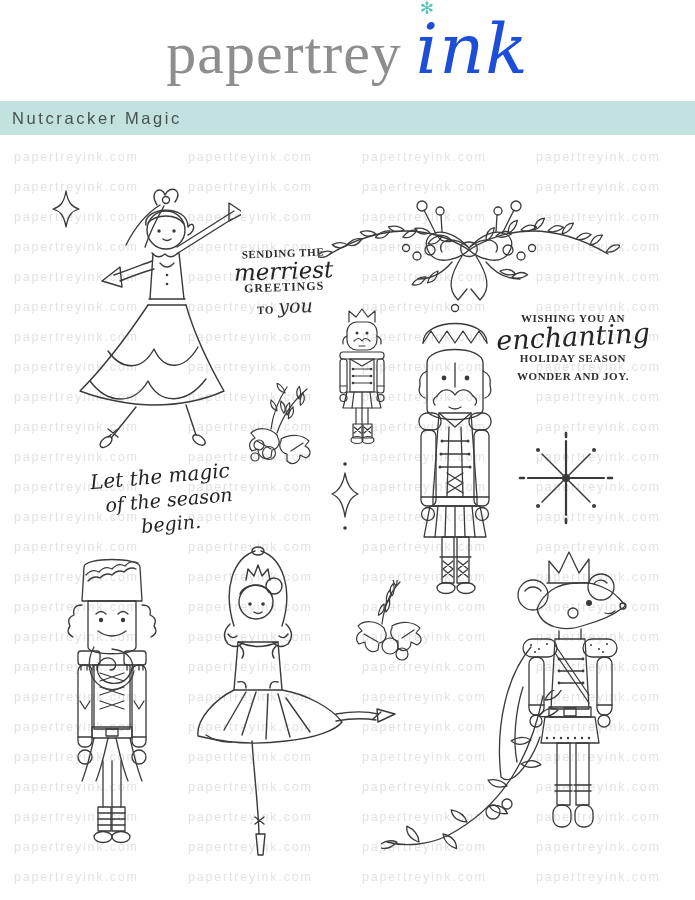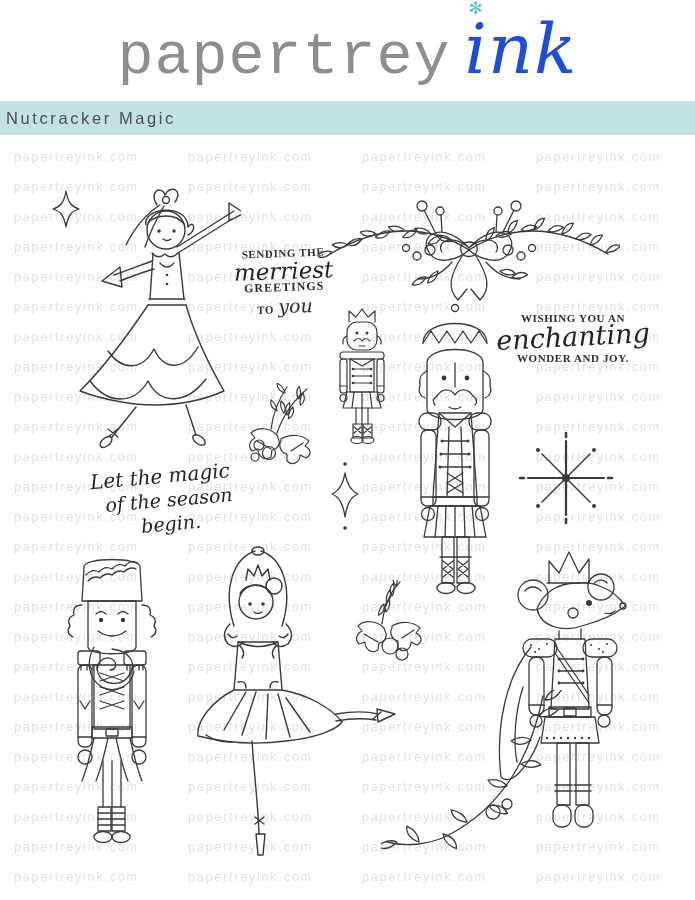--- a/index.html
+++ b/index.html
@@ -1,28 +1,28 @@
 <!DOCTYPE html>
 <html><head>
 <meta charset="utf-8">
 <style>
   html,body{margin:0;padding:0;background:#ffffff;}
   .sheet{position:relative;width:695px;height:900px;background:#fff;overflow:hidden;
          font-family:"Liberation Sans",sans-serif;}
   
   .logo{position:absolute;top:8px;left:0;width:100%;text-align:center;white-space:nowrap;}
-  .logo-serif{font-family:Liberation Mono, monospace;font-size:60px;color:#8e8e8e;letter-spacing:1px;}
+  .logo-serif{font-family:Liberation Serif, serif;font-size:60px;color:#8e8e8e;letter-spacing:1px;}
   .logo-script-wrap{position:relative;display:inline-block;margin-left:14px;}
   .logo-script{font-family:"DejaVu Serif",serif;font-style:italic;font-size:70px;color:#1d4ed8;letter-spacing:1px;}
   .logo-flower{position:absolute;left:4px;top:-10px;font-size:17px;color:#55c3be;
                font-family:"DejaVu Sans",sans-serif;font-style:normal;}
   
   .titlebar{position:absolute;top:101px;left:0;width:695px;height:34px;background:#c2e1df;
             display:flex;align-items:center;justify-content:space-between;box-sizing:border-box;
-            padding:0 6px;color:#465152;font-size:16.5px;letter-spacing:2.6px;font-weight:500;}
+            padding:0 12px;color:#465152;font-size:16.5px;letter-spacing:2.6px;font-weight:500;}
   
   .wm-layer{position:absolute;left:0;top:0;width:695px;height:900px;}
   .wm{position:absolute;font-size:12.5px;letter-spacing:1.8px;color:#e3e3e3;white-space:nowrap;}
   
   .stamp{position:absolute;}
   .stamp svg{display:block;}
   
   .sent{position:absolute;text-align:center;color:#2d2d2d;}
   .caps{font-family:"Liberation Serif",serif;font-weight:700;font-size:11px;
         letter-spacing:.6px;line-height:1.35;display:block;}
@@ -334,20 +334,21 @@
         <path d="M61,260 l10,8 M71,260 l-10,8 M61,268 l10,8 M71,268 l-10,8"></path>
         <ellipse cx="49" cy="287" rx="9" ry="5.5"></ellipse>
           <ellipse cx="69" cy="287" rx="9" ry="5.5"></ellipse>
       </g>
     </svg>
   </div>
 
   <div class="sent sent-wishing">
     <span class="caps">WISHING YOU AN</span>
     <span class="script">enchanting</span>
+    <span class="caps">HOLIDAY SEASON</span>
     <span class="caps">WONDER AND JOY.</span>
   </div>
 
   <div class="stamp" style="left:243px;top:383px;">
     <svg width="74" height="92" viewBox="0 0 74 92">
       <defs>
           <path id="lf4" d="M0,0 Q5,-7 12,-4 Q6,1 0,0 Z"></path>
         </defs>
       <g stroke="#3a3a3a" fill="none" stroke-width="1.2" stroke-linecap="round" stroke-linejoin="round">
         <path d="M34,50 C40,32 50,18 64,6 M28,46 C30,30 36,16 44,4"></path>

